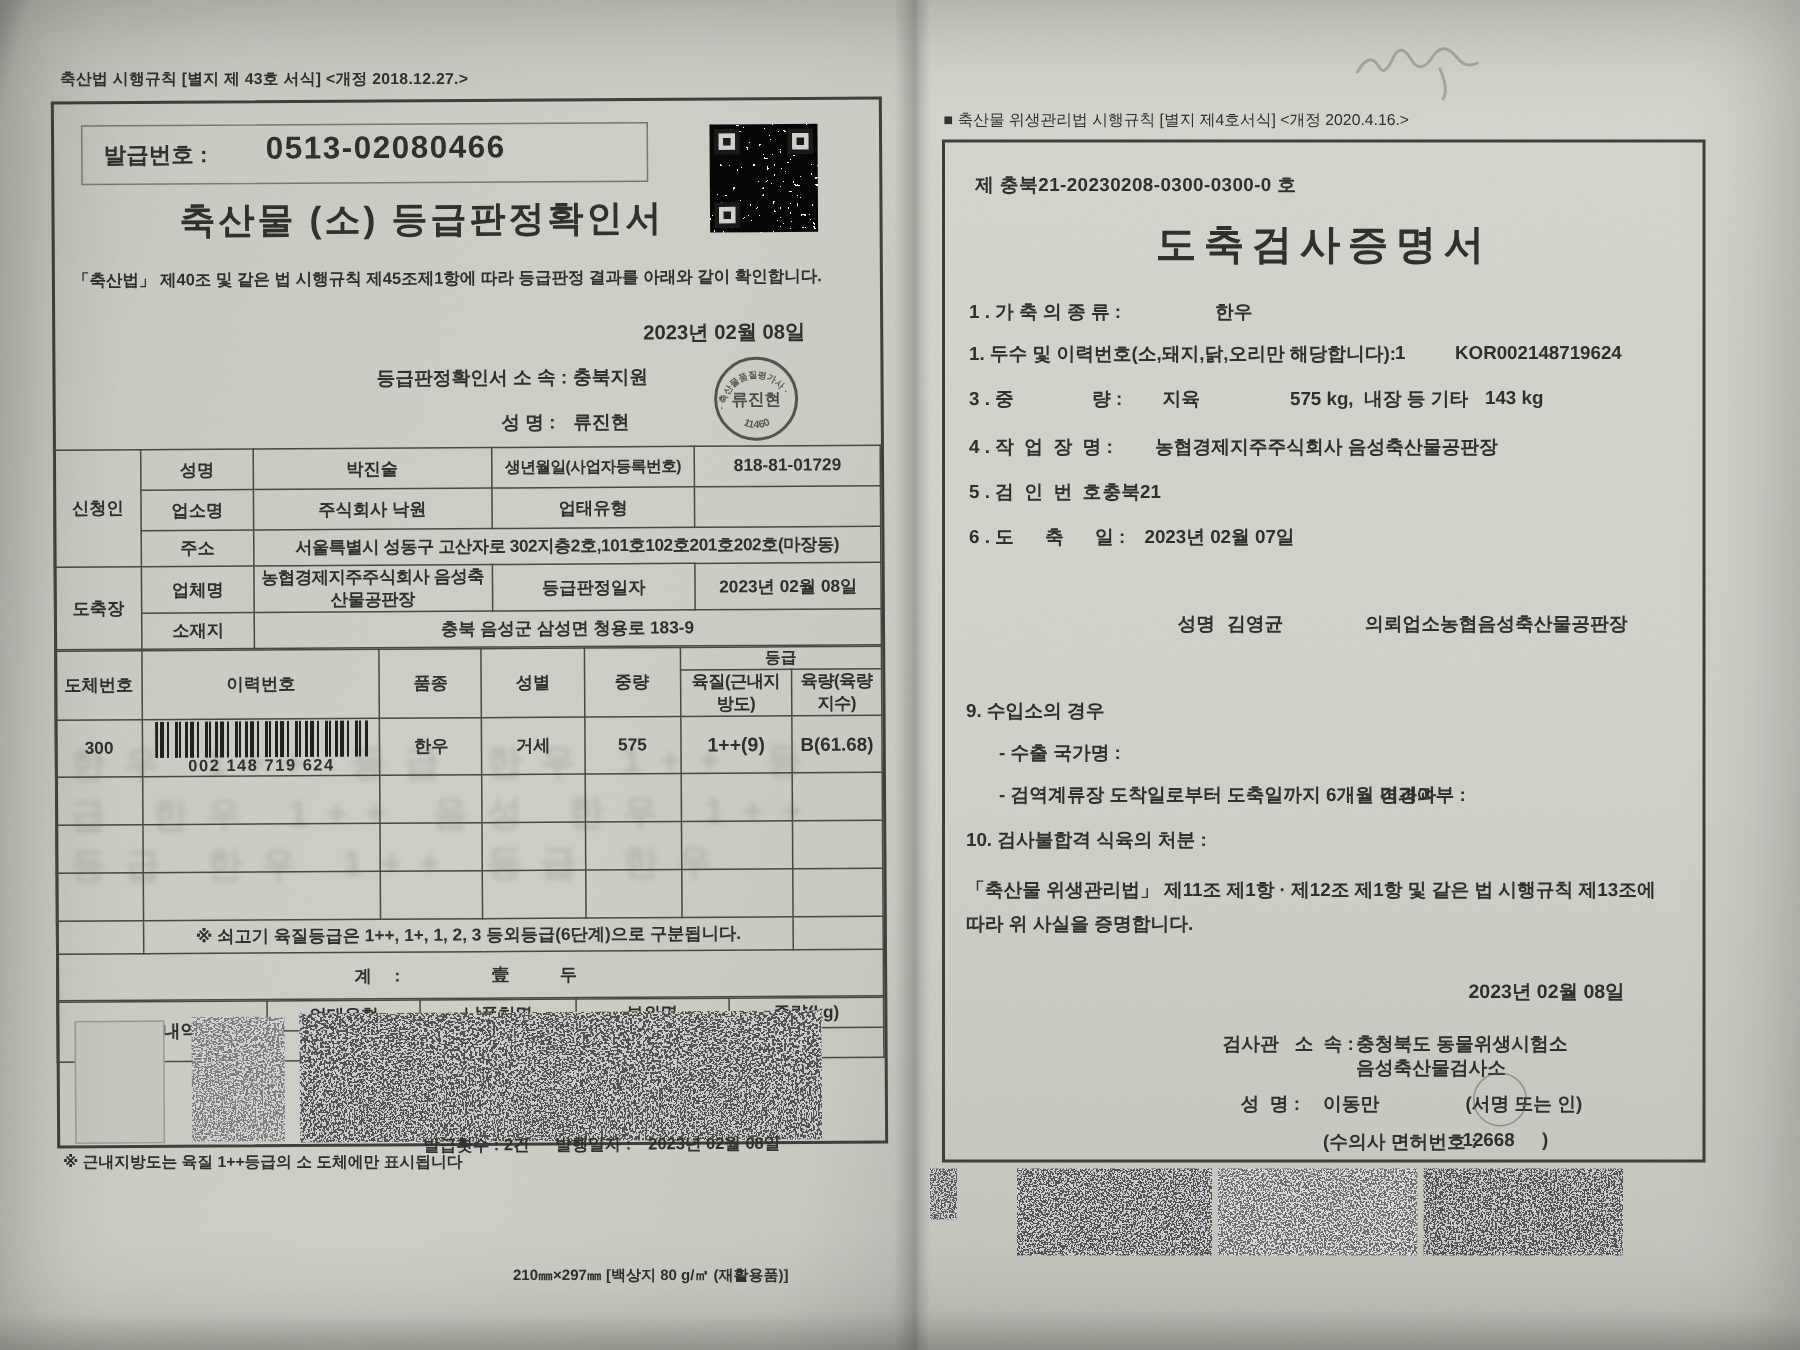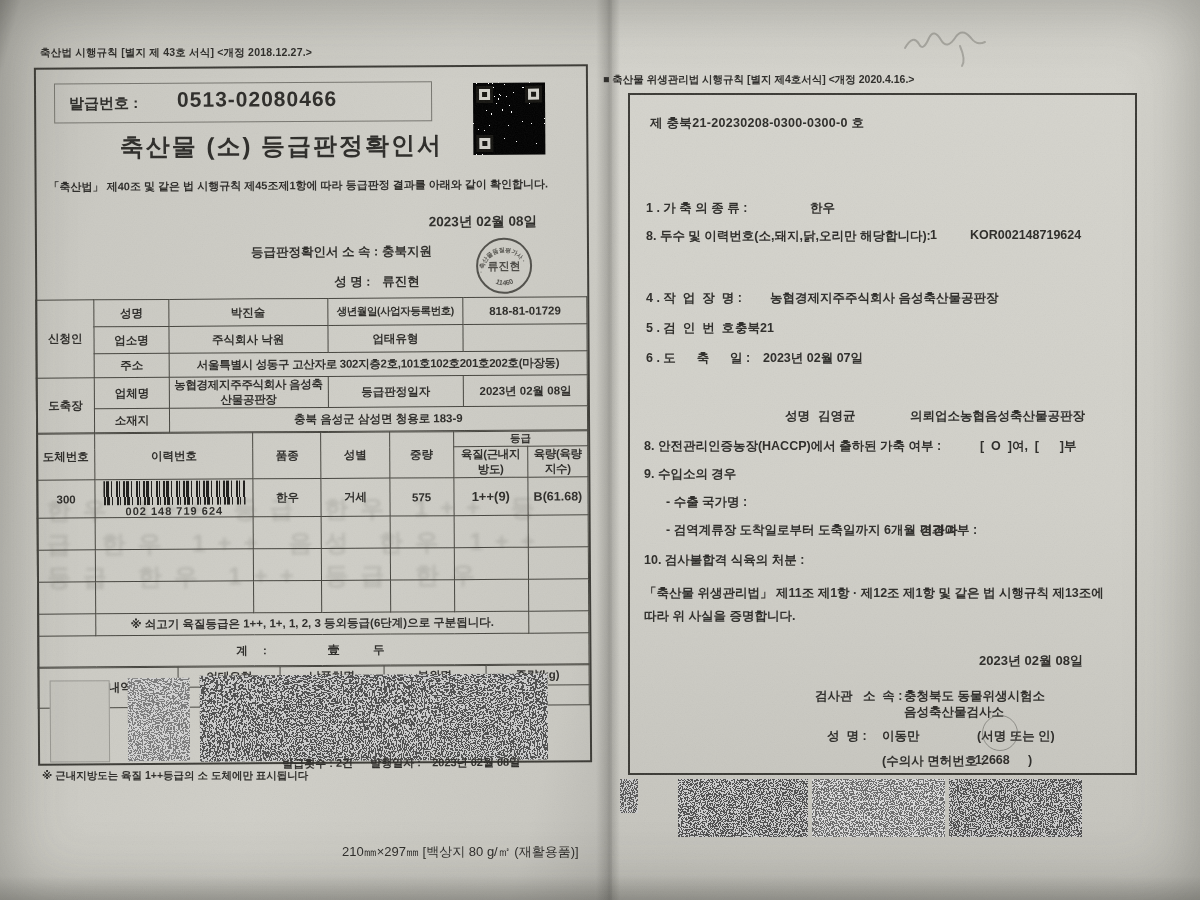--- a/index.html
+++ b/index.html
@@ -50,26 +50,26 @@
   .bc-num{font-size:11px;font-weight:700;letter-spacing:1px;}
   .ghost{left:8px;top:424px;width:532px;height:96px;overflow:hidden;
     font-size:24px;font-weight:800;letter-spacing:12px;line-height:1.4;color:#4b4b44;
     opacity:.17;filter:blur(1.6px);}
   .blockA{left:10px;top:611px;width:58px;height:80px;background:#c6c5be;border:1px solid #9a9993;}
   .blockB{left:88px;top:609px;width:62px;height:83px;}
   .blockC{left:160px;top:607px;width:348px;height:86px;}
   .issue-cnt{position:absolute;left:0;right:0;top:688px;height:16px;font-size:11px;font-weight:700;}
   .l-notes{left:42px;top:768px;width:548px;font-size:10.5px;font-weight:600;line-height:1.45;}
   .l-notes p{margin:0 0 2px;padding-left:14px;text-indent:-14px;}
-  .paper-spec{left:342px;top:843px;font-size:13px;font-weight:400;}
+  .paper-spec{left:342px;top:843px;font-size:10px;font-weight:700;}
 
   .stampL{left:438px;top:170px;width:58px;height:58px;opacity:.85;}
 
   
-  .r-formref{left:603px;top:73px;font-size:10.5px;font-weight:700;}
+  .r-formref{left:629px;top:73px;font-size:10.5px;font-weight:400;}
   .r-box{left:628px;top:93px;width:505px;height:678px;border:2px solid #3b3a35;}
   .doc-no{left:20px;top:20px;font-size:12.5px;font-weight:700;letter-spacing:.3px;}
   .r-title{left:0;right:0;top:50px;text-align:center;font-size:27px;font-weight:800;letter-spacing:5px;}
   .line{position:absolute;left:0;right:0;height:18px;font-size:12.5px;font-weight:700;}
   .statement{left:14px;right:16px;top:487px;font-size:12.5px;font-weight:700;line-height:1.8;}
   .r-date{left:349px;top:557px;font-size:13px;font-weight:700;}
   .stampR{left:352px;top:620px;width:34px;height:34px;border:1.5px solid #5a5953;border-radius:50%;opacity:.55;}
   .frag{left:620px;top:779px;width:18px;height:34px;}
   .nb{position:absolute;top:779px;height:58px;}
 </style>
@@ -328,51 +328,54 @@
 
   <div class="abs l-notes">
     <p>※ 근내지방도는 육질 1++등급의 소 도체에만 표시됩니다</p>
   </div>
   <div class="abs paper-spec">210㎜×297㎜ [백상지 80 g/㎡ (재활용품)]</div>
 
   <div class="abs r-formref">■ 축산물 위생관리법 시행규칙 [별지 제4호서식] &lt;개정 2020.4.16.&gt;</div>
 
   <div class="abs r-box">
     <div class="abs doc-no">제 충북21-20230208-0300-0300-0 호</div>
+    <div class="abs r-title">도축검사증명서</div>
 
     <div class="line" style="top:105px">
       <span class="lb" style="left:16px">1 . 가 축 의 종 류 :</span>
       <span class="lb" style="left:180px">한우</span>
     </div>
     <div class="line" style="top:133px">
-      <span class="lb" style="left:16px">8. 두수 및 이력번호(소,돼지,닭,오리만 해당합니다):</span>
+      <span class="lb" style="left:16px">1. 두수 및 이력번호(소,돼지,닭,오리만 해당합니다):</span>
       <span class="lb" style="left:300px">1</span>
       <span class="lb" style="left:340px">KOR002148719624</span>
+    </div>
+    <div class="line" style="top:163px">
+      <span class="lb" style="left:16px">3 . 중               량 :</span>
+      <span class="lb" style="left:145px">지육</span>
+      <span class="lb" style="left:230px">575 kg,  내장 등 기타</span>
+      <span class="lb" style="left:360px">143 kg</span>
     </div>
     <div class="line" style="top:195px">
       <span class="lb" style="left:16px">4 . 작  업  장  명 :</span>
       <span class="lb" style="left:140px">농협경제지주주식회사 음성축산물공판장</span>
     </div>
     <div class="line" style="top:225px">
       <span class="lb" style="left:16px">5 . 검  인  번  호 :</span>
       <span class="lb" style="left:105px">충북21</span>
     </div>
     <div class="line" style="top:255px">
       <span class="lb" style="left:16px">6 . 도      축      일 :</span>
       <span class="lb" style="left:133px">2023년 02월 07일</span>
     </div>
     <div class="line" style="top:313px">
       <span class="lb" style="left:155px">성명</span>
       <span class="lb" style="left:188px">김영균</span>
       <span class="lb" style="left:280px">의뢰업소</span>
       <span class="lb" style="left:330px">농협음성축산물공판장</span>
-    </div>
-    <div class="line" style="top:343px">
-      <span class="lb" style="left:14px">8. 안전관리인증농장(HACCP)에서 출하된 가축 여부 :</span>
-      <span class="lb" style="left:350px">[  O  ]여,  [      ]부</span>
     </div>
     <div class="line" style="top:371px">
       <span class="lb" style="left:14px">9. 수입소의 경우</span>
     </div>
     <div class="line" style="top:399px">
       <span class="lb" style="left:36px">- 수출 국가명 :</span>
     </div>
     <div class="line" style="top:427px">
       <span class="lb" style="left:36px">- 검역계류장 도착일로부터 도축일까지 6개월 경과여부 :</span>
       <span class="lb" style="left:290px">미경과</span>

